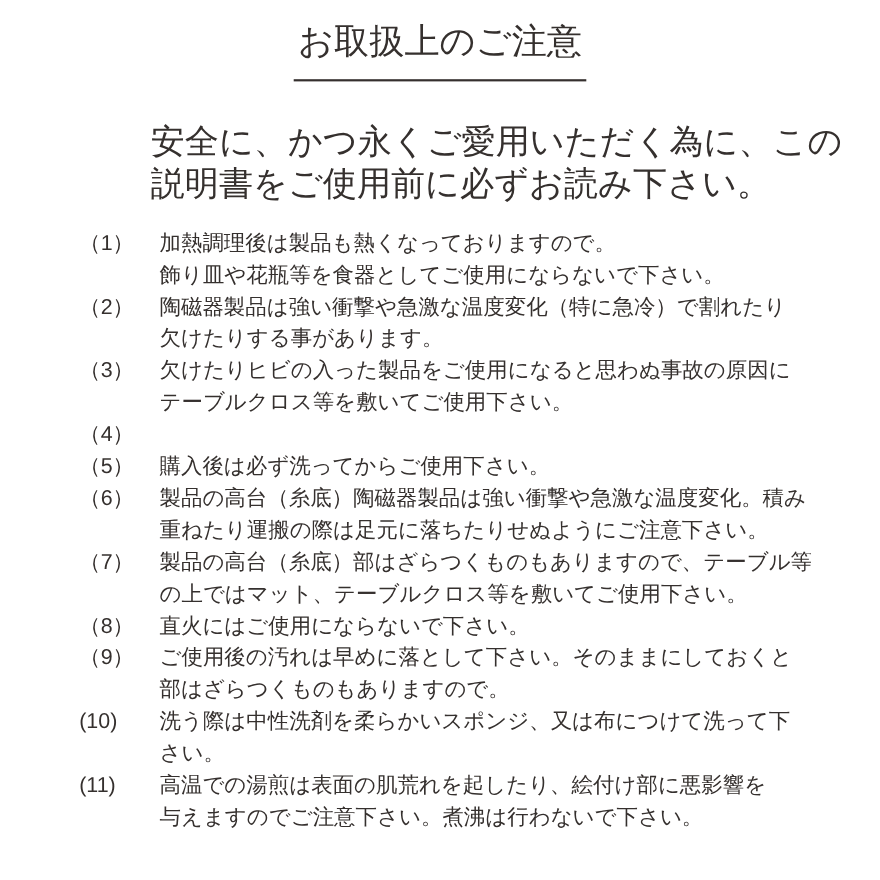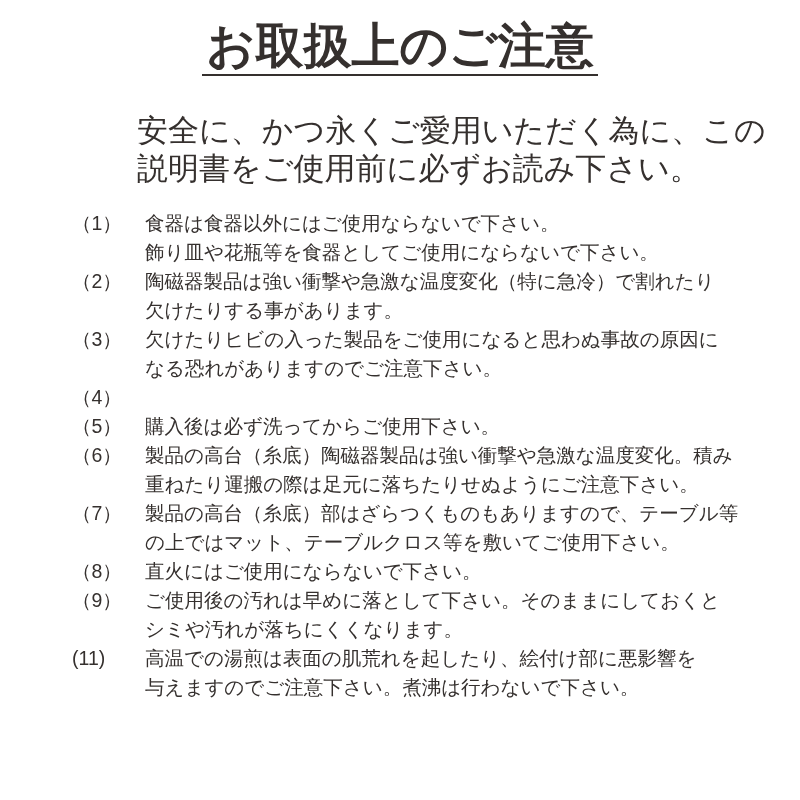--- a/index.html
+++ b/index.html
@@ -14,25 +14,25 @@
     font-family: "Liberation Sans", sans-serif;
     overflow: hidden;
   }
   .title-wrap {
     text-align: center;
     padding-top: 20px;
   }
   .title {
     display: inline-block;
     margin: 0;
-    font-size: 48px;
-    font-weight: 700;
+    font-size: 32px;
+    font-weight: 400;
     line-height: 1.1;
     border-bottom: 2px solid #35302e;
-    padding: 0 4px 1px 4px;
+    padding: 0 4px 17px 4px;
   }
   .intro {
     margin: 36px 0 0 137px;
     font-size: 31px;
     line-height: 38px;
     font-weight: 400;
   }
   .list {
     margin: 21px 0 0 72px;
     font-size: 19.5px;
@@ -61,36 +61,36 @@
 
   <p class="intro">
     <span>安全に、かつ永くご愛用いただく為に、この</span><br>
     <span>説明書をご使用前に必ずお読み下さい。</span>
   </p>
 
   <div class="list" id="list">
       <div class="item">
         <span class="num">（1）</span>
         <div class="lines">
-          <div>食器は食器以外にはご使用ならないで下さい。</div>
+          <div>加熱調理後は製品も熱くなっておりますので。</div>
           <div>飾り皿や花瓶等を食器としてご使用にならないで下さい。</div>
         </div>
       </div>
       <div class="item">
         <span class="num">（2）</span>
         <div class="lines">
           <div>陶磁器製品は強い衝撃や急激な温度変化（特に急冷）で割れたり</div>
           <div>欠けたりする事があります。</div>
         </div>
       </div>
       <div class="item">
         <span class="num">（3）</span>
         <div class="lines">
           <div>欠けたりヒビの入った製品をご使用になると思わぬ事故の原因に</div>
-          <div>なる恐れがありますのでご注意下さい。</div>
+          <div>テーブルクロス等を敷いてご使用下さい。</div>
         </div>
       </div>
       <div class="item">
         <span class="num">（4）</span>
       </div>
       <div class="item">
         <span class="num">（5）</span>
         <div class="lines">
           <div>購入後は必ず洗ってからご使用下さい。</div>
         </div>
@@ -112,21 +112,28 @@
       <div class="item">
         <span class="num">（8）</span>
         <div class="lines">
           <div>直火にはご使用にならないで下さい。</div>
         </div>
       </div>
       <div class="item">
         <span class="num">（9）</span>
         <div class="lines">
           <div>ご使用後の汚れは早めに落として下さい。そのままにしておくと</div>
-          <div>シミや汚れが落ちにくくなります。</div>
+          <div>部はざらつくものもありますので。</div>
+        </div>
+      </div>
+      <div class="item">
+        <span class="num">(10)</span>
+        <div class="lines">
+          <div>洗う際は中性洗剤を柔らかいスポンジ、又は布につけて洗って下</div>
+          <div>さい。</div>
         </div>
       </div>
       <div class="item">
         <span class="num">(11)</span>
         <div class="lines">
           <div>高温での湯煎は表面の肌荒れを起したり、絵付け部に悪影響を</div>
           <div>与えますのでご注意下さい。煮沸は行わないで下さい。</div>
         </div>
       </div>
     </div>

